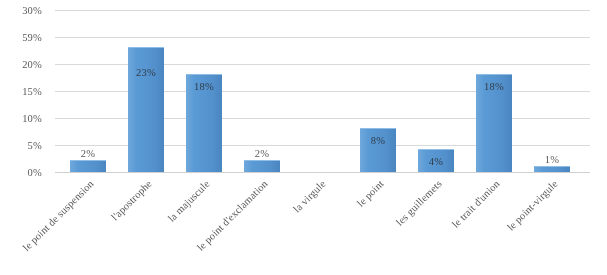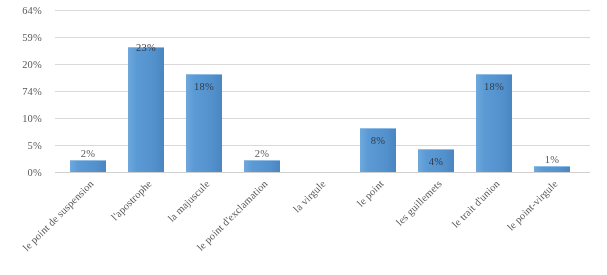--- a/index.html
+++ b/index.html
@@ -133,44 +133,44 @@
 </style>
 </head>
 <body>
 
 <div id="chart-root">
 
   <div id="y-axis-labels">
       <div class="y-tick" style="top: 172px; color: rgb(90, 90, 90);">0%</div>
       <div class="y-tick" style="top: 145px; color: rgb(90, 90, 90);">5%</div>
       <div class="y-tick" style="top: 118px; color: rgb(90, 90, 90); margin-left: 6px;">10%</div>
-      <div class="y-tick" style="top: 91px; color: rgb(90, 90, 90);">74%</div>
+      <div class="y-tick" style="top: 91px; color: rgb(90, 90, 90);">15%</div>
       <div class="y-tick" style="top: 64px; color: rgb(90, 90, 90);">20%</div>
       <div class="y-tick" style="top: 37px; color: rgb(90, 90, 90);">59%</div>
-      <div class="y-tick" style="top: 10px; color: rgb(90, 90, 90);">64%</div>
+      <div class="y-tick" style="top: 10px; color: rgb(90, 90, 90);">30%</div>
     </div>
 
   <div id="plot-area">
       <div class="gridline baseline" style="top: 162px; background: rgb(208, 208, 208);"></div>
       <div class="gridline" style="top: 135px; background: rgb(217, 217, 217);"></div>
       <div class="gridline" style="top: 108px; background: rgb(217, 217, 217);"></div>
       <div class="gridline" style="top: 81px; background: rgb(217, 217, 217);"></div>
       <div class="gridline" style="top: 54px; background: rgb(217, 217, 217);"></div>
       <div class="gridline" style="top: 27px; background: rgb(217, 217, 217);"></div>
       <div class="gridline" style="top: 0px; background: rgb(217, 217, 217);"></div>
     </div>
 
   <div id="bars-layer">
       <div class="bar-slot" style="left: 4px;">
         <div class="bar" title="le point de suspension 2%" style="height: 10.8px;"></div>
         <div class="bar-label outside" style="bottom: 12.8px;">2%</div>
       </div>
       <div class="bar-slot" style="left: 62px;">
         <div class="bar" title="l'apostrophe 23%" style="height: 124.2px;"></div>
-        <div class="bar-label inside" style="bottom: 119px;">23%</div>
+        <div class="bar-label inside" style="bottom: 94px;">23%</div>
       </div>
       <div class="bar-slot" style="left: 120px;">
         <div class="bar" title="la majuscule 18%" style="height: 97.2px;"></div>
         <div class="bar-label inside" style="bottom: 80.2px;">18%</div>
       </div>
       <div class="bar-slot" style="left: 178px;">
         <div class="bar" title="le point d'exclamation 2%" style="height: 10.8px;"></div>
         <div class="bar-label outside" style="bottom: 12.8px;">2%</div>
       </div>
       <div class="bar-slot" style="left: 294px;">

